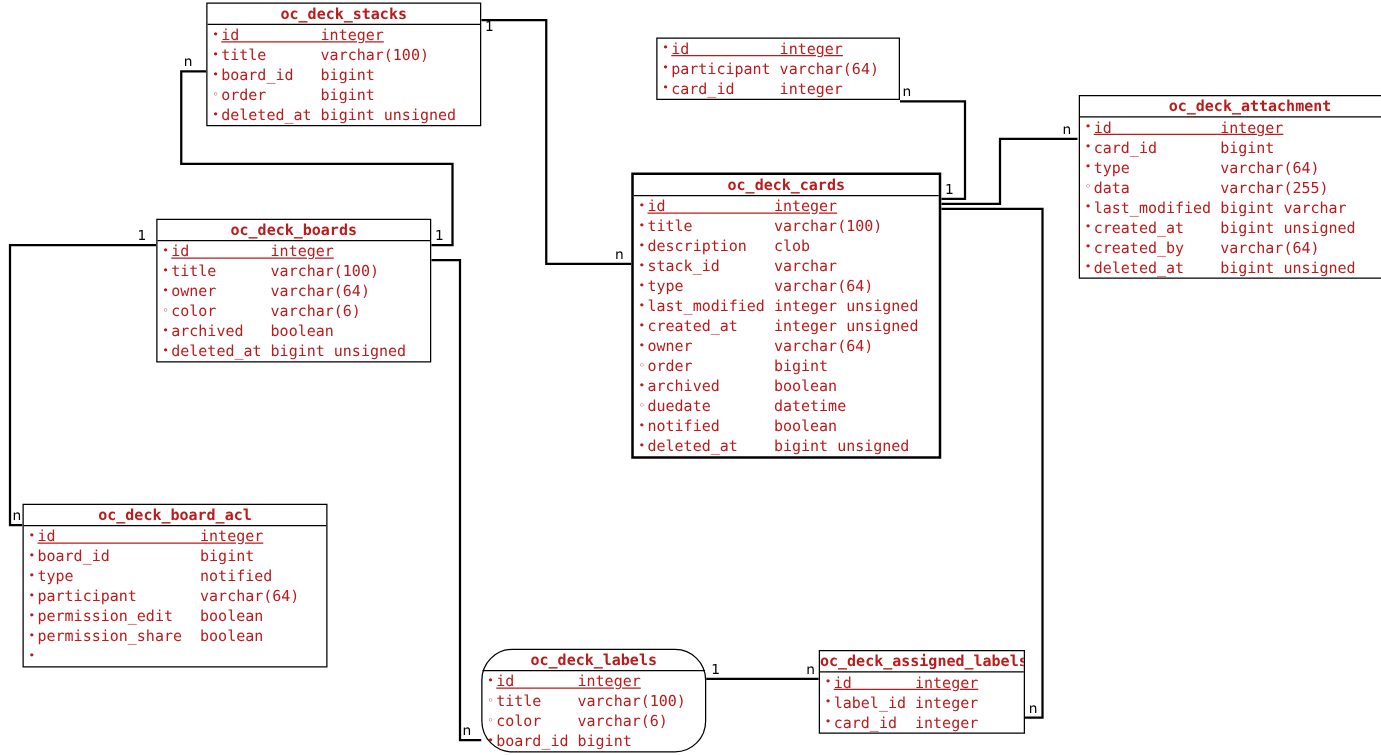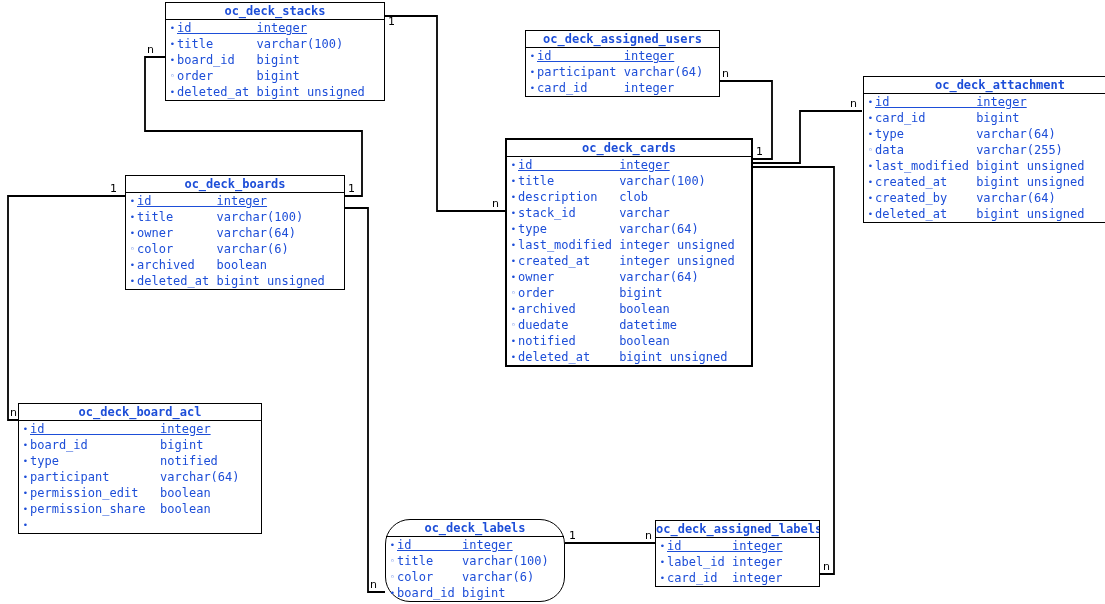--- a/index.html
+++ b/index.html
@@ -22,21 +22,21 @@
     height: 604px;
   }
   #tables { position: absolute; left: 0; top: 0; }
   .table {
     position: absolute;
     background: #ffffff;
     border: 1px solid #000000;
     box-sizing: border-box;
     font-size: 12px;
     line-height: 16px;
-    color: #1d4ed8;
+    color: #b91c1c;
   }
   .table.thick { border-width: 2px; }
   .tbl-header {
     font-weight: bold;
     text-align: center;
     height: 16px;
     border-bottom: 1px solid #000000;
     white-space: pre;
     overflow: hidden;
   }
@@ -107,21 +107,20 @@
         <div class="tbl-row">
           <span class="bullet">◦</span>
           <span class="coltext">order      bigint</span>
         </div>
         <div class="tbl-row">
           <span class="bullet">•</span>
           <span class="coltext">deleted_at bigint unsigned</span>
         </div>
       </div>
       <div class="table" style="left: 525px; top: 30px; width: 195px;">
-        <div class="tbl-header">oc_deck_assigned_users</div>
         <div class="tbl-row">
           <span class="bullet">•</span>
           <span class="coltext pk">id          integer</span>
         </div>
         <div class="tbl-row">
           <span class="bullet">•</span>
           <span class="coltext">participant varchar(64)</span>
         </div>
         <div class="tbl-row">
           <span class="bullet">•</span>
@@ -141,21 +140,21 @@
         <div class="tbl-row">
           <span class="bullet">•</span>
           <span class="coltext">type          varchar(64)</span>
         </div>
         <div class="tbl-row">
           <span class="bullet">◦</span>
           <span class="coltext">data          varchar(255)</span>
         </div>
         <div class="tbl-row">
           <span class="bullet">•</span>
-          <span class="coltext">last_modified bigint unsigned</span>
+          <span class="coltext">last_modified bigint varchar</span>
         </div>
         <div class="tbl-row">
           <span class="bullet">•</span>
           <span class="coltext">created_at    bigint unsigned</span>
         </div>
         <div class="tbl-row">
           <span class="bullet">•</span>
           <span class="coltext">created_by    varchar(64)</span>
         </div>
         <div class="tbl-row">

